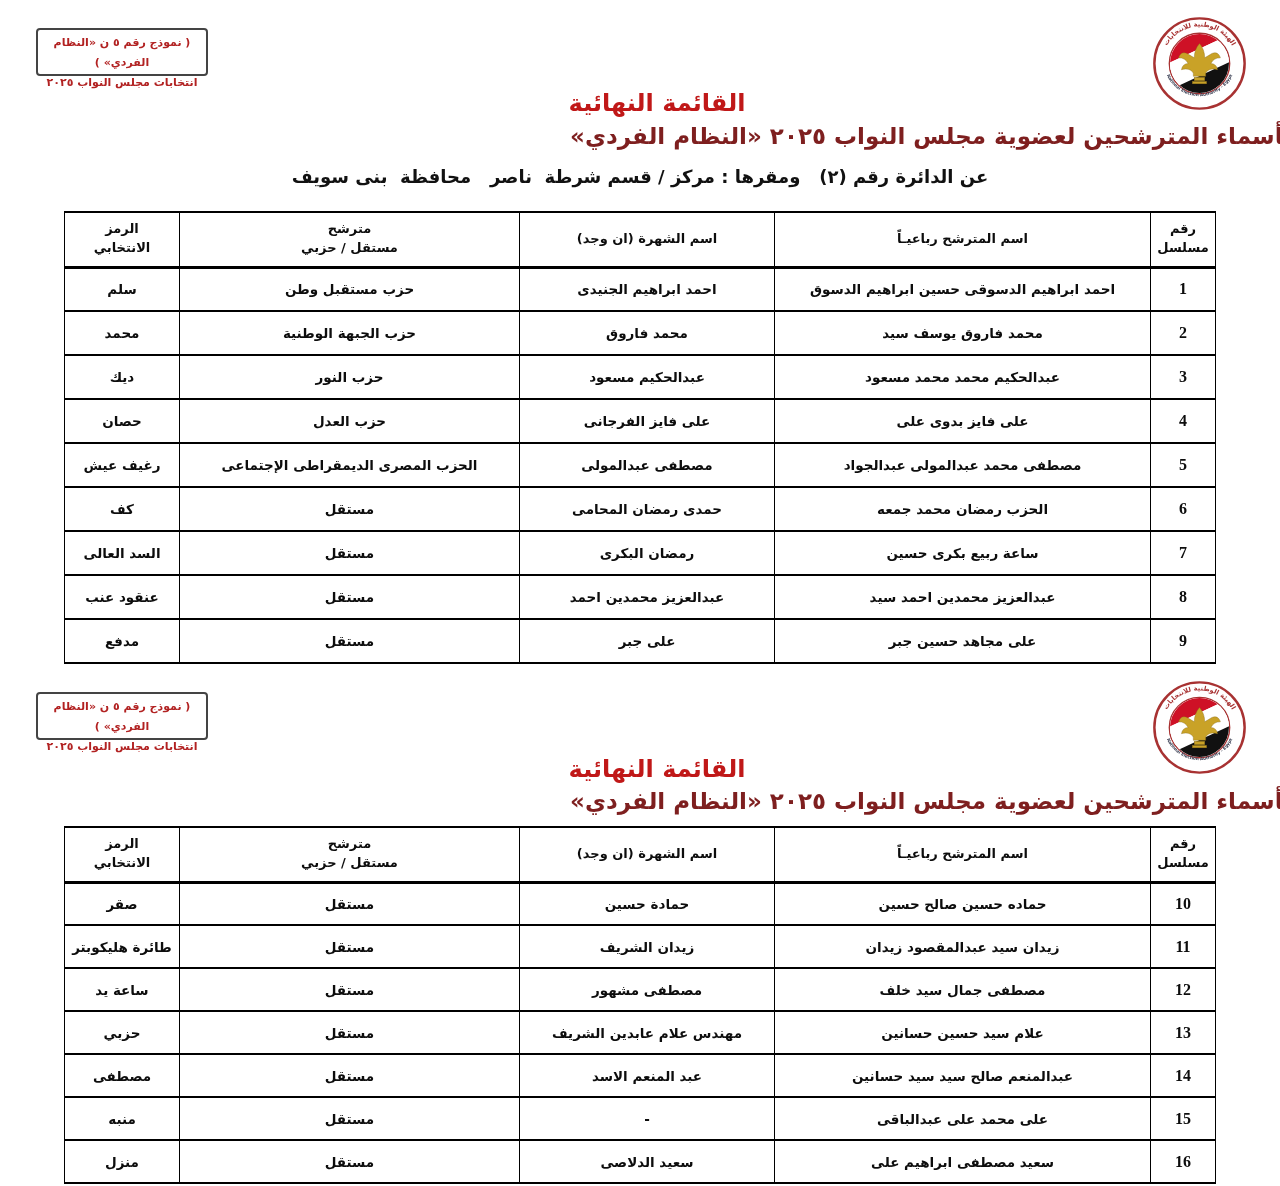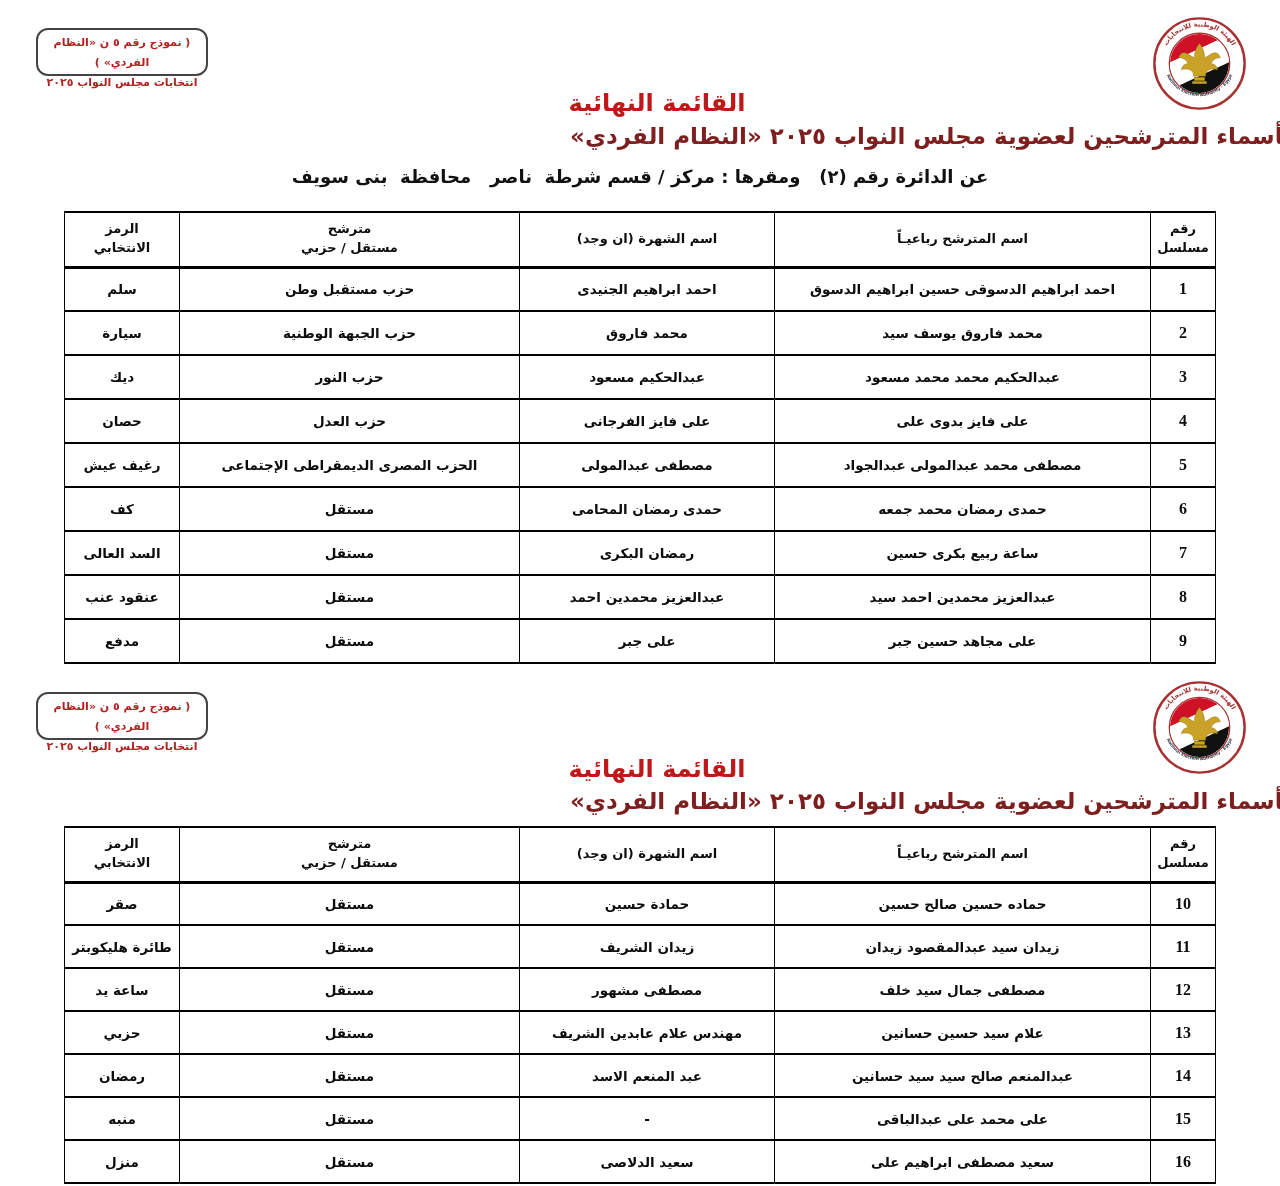--- a/index.html
+++ b/index.html
@@ -8,21 +8,21 @@
     font-family:"DejaVu Sans",sans-serif;color:#111;
     -webkit-font-smoothing:antialiased;
   }
   .page{position:relative;width:1280px;height:1186px;background:#fff;}
   section.list-section{position:absolute;left:0;width:1280px;}
   .s1{top:0;height:662px;}
   .s2{top:662px;height:524px;}
 
   .stamp{
     position:absolute;left:36px;width:172px;height:48px;
-    border:2px solid #444;border-radius:12px;
+    border:2px solid #444;border-radius:4px;
     text-align:center;font-weight:bold;font-size:11px;line-height:20px;
     color:#b22222;padding-top:3px;box-sizing:border-box;background:#fff;
   }
   .s1 .stamp{top:28px;}
   .s2 .stamp{top:30px;}
 
   .logo{position:absolute;left:1152px;width:95px;height:95px;}
   .s1 .logo{top:16px;}
   .s2 .logo{top:18px;}
 
@@ -145,21 +145,21 @@
             <td class="col-name">احمد ابراهيم الدسوقى حسين ابراهيم الدسوق</td>
             <td class="col-fame">احمد ابراهيم الجنيدى</td>
             <td class="col-party">حزب مستقبل وطن</td>
             <td class="col-symbol">سلم</td>
           </tr>
           <tr>
             <td class="col-serial">2</td>
             <td class="col-name">محمد فاروق يوسف سيد</td>
             <td class="col-fame">محمد فاروق</td>
             <td class="col-party">حزب الجبهة الوطنية</td>
-            <td class="col-symbol">سيارة</td>
+            <td class="col-symbol">محمد</td>
           </tr>
           <tr>
             <td class="col-serial">3</td>
             <td class="col-name">عبدالحكيم محمد محمد مسعود</td>
             <td class="col-fame">عبدالحكيم مسعود</td>
             <td class="col-party">حزب النور</td>
             <td class="col-symbol">ديك</td>
           </tr>
           <tr>
             <td class="col-serial">4</td>
@@ -170,21 +170,21 @@
           </tr>
           <tr>
             <td class="col-serial">5</td>
             <td class="col-name">مصطفى محمد عبدالمولى عبدالجواد</td>
             <td class="col-fame">مصطفى عبدالمولى</td>
             <td class="col-party">الحزب المصرى الديمقراطى الإجتماعى</td>
             <td class="col-symbol">رغيف عيش</td>
           </tr>
           <tr>
             <td class="col-serial">6</td>
-            <td class="col-name">حمدى رمضان محمد جمعه</td>
+            <td class="col-name">الحزب رمضان محمد جمعه</td>
             <td class="col-fame">حمدى رمضان المحامى</td>
             <td class="col-party">مستقل</td>
             <td class="col-symbol">كف</td>
           </tr>
           <tr>
             <td class="col-serial">7</td>
             <td class="col-name">ساعة ربيع بكرى حسين</td>
             <td class="col-fame">رمضان البكرى</td>
             <td class="col-party">مستقل</td>
             <td class="col-symbol">السد العالى</td>
@@ -295,21 +295,21 @@
             <td class="col-name">علام سيد حسين حسانين</td>
             <td class="col-fame">مهندس علام عابدين الشريف</td>
             <td class="col-party">مستقل</td>
             <td class="col-symbol">حزبي</td>
           </tr>
           <tr>
             <td class="col-serial">14</td>
             <td class="col-name">عبدالمنعم صالح سيد سيد حسانين</td>
             <td class="col-fame">عبد المنعم الاسد</td>
             <td class="col-party">مستقل</td>
-            <td class="col-symbol">رمضان</td>
+            <td class="col-symbol">مصطفى</td>
           </tr>
           <tr>
             <td class="col-serial">15</td>
             <td class="col-name">على محمد على عبدالباقى</td>
             <td class="col-fame">-</td>
             <td class="col-party">مستقل</td>
             <td class="col-symbol">منبه</td>
           </tr>
           <tr>
             <td class="col-serial">16</td>

